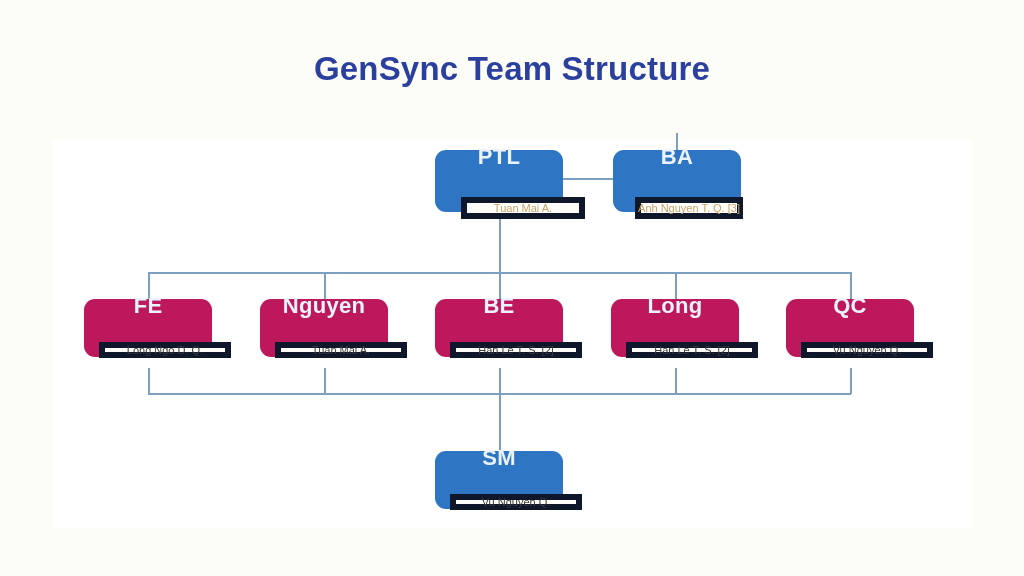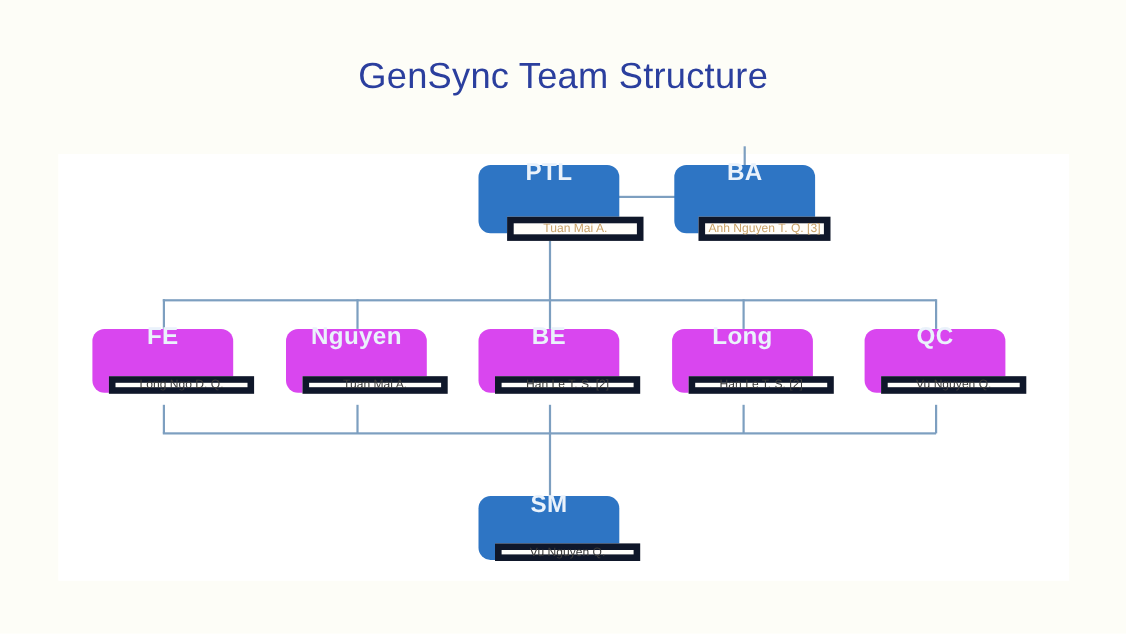--- a/index.html
+++ b/index.html
@@ -17,21 +17,21 @@
   }
 
   
   #slide-title {
     position: absolute;
     top: 50px;
     left: 0;
     width: 1024px;
     text-align: center;
     font-size: 33px;
-    font-weight: normal;
+    font-weight: bold;
     letter-spacing: 0.2px;
     color: #2b3f9e;
   }
 
   
   #chart-panel {
     position: absolute;
     left: 53px;
     top: 140px;
     width: 919px;
@@ -65,21 +65,21 @@
   .node-card .node-title {
     font-size: 22px;
     font-weight: bold;
     color: #eaf2fb;
     letter-spacing: 0.3px;
     position: relative;
     top: -6px;
   }
 
   .node-dark .node-card { background: #2e75c4; }
-  .node-light .node-card { background: #d946ef; }
+  .node-light .node-card { background: #be185d; }
 
   
   .node-label {
     position: absolute;
     background: #fffefb;
     border: 6px solid #0f172a;
     display: flex;
     align-items: center;
     justify-content: center;
     font-size: 11px;
@@ -130,21 +130,21 @@
     <div class="node-card">
       <span class="node-title">PTL</span>
     </div>
     <div class="node-label label-gold">Tuan Mai A.</div>
   </div>
 
   <div class="node node-dark size-top" style="left:560px; top:10px;">
     <div class="node-card">
       <span class="node-title">BA</span>
     </div>
-    <div class="node-label label-gold" style="width:120px; left:22px;">Anh Nguyen T. Q. [3]</div>
+    <div class="node-label label-gold" style="width:108px; left:22px;">Anh Nguyen T. Q. [3]</div>
   </div>
 
   <div class="node node-light size-mid" style="left:31px; top:159px;">
     <div class="node-card">
       <span class="node-title">FE</span>
     </div>
     <div class="node-label">Long Ngo D. Q.</div>
   </div>
 
   <div class="node node-light size-mid" style="left:207px; top:159px;">

